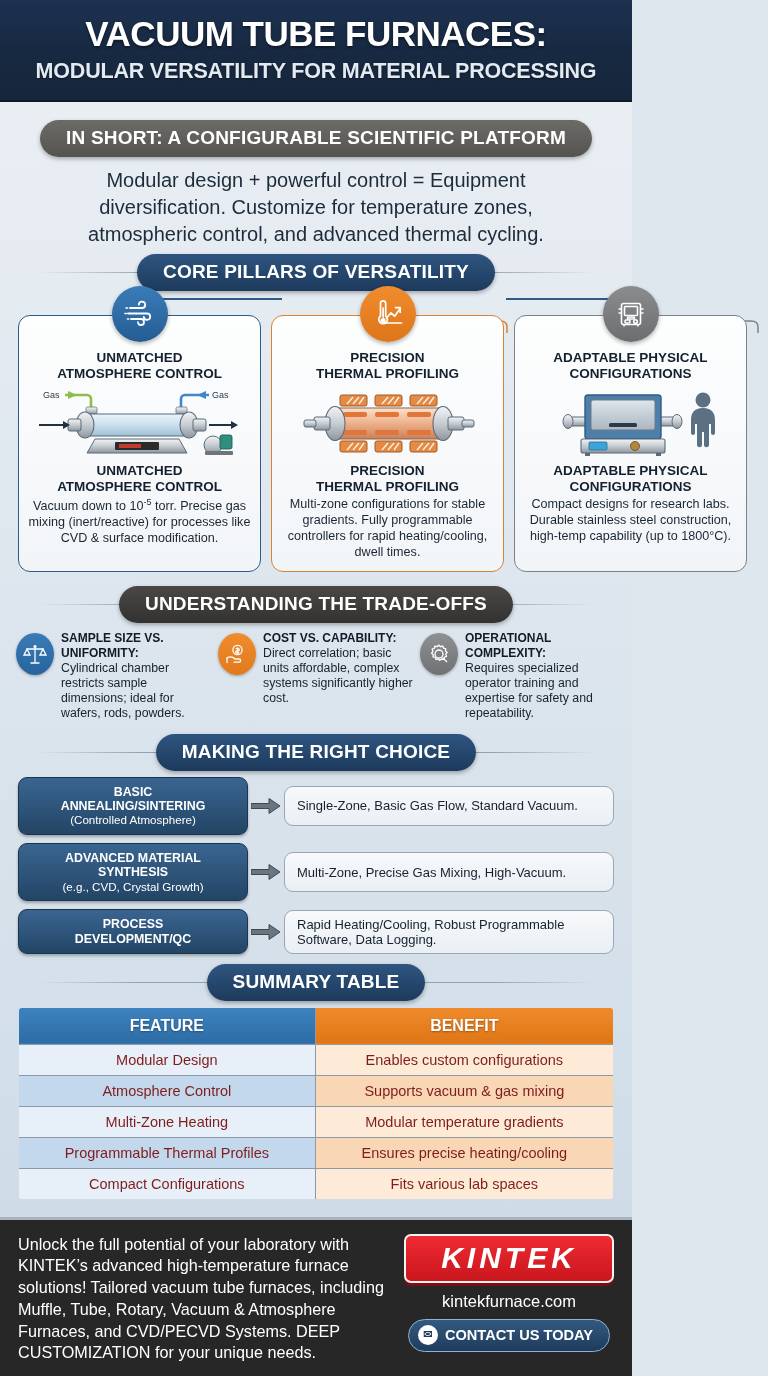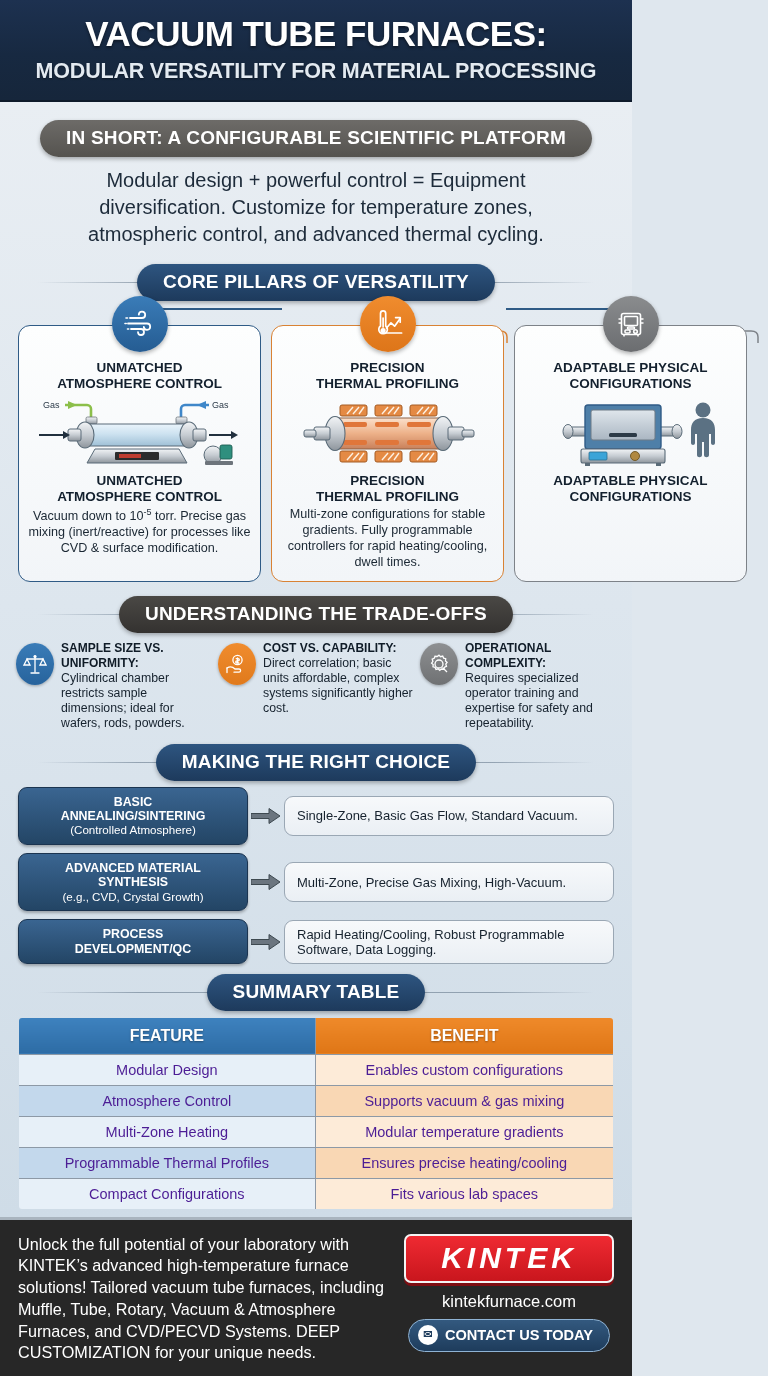--- a/index.html
+++ b/index.html
@@ -200,21 +200,21 @@
   
   .tbl-wrap { padding: 0 8px; }
   table { width: 100%; border-collapse: collapse; border: 1.5px solid #8d99a6; border-radius: 4px; overflow: hidden; }
   th {
     font-size: 16px; font-weight: bold; color: #fff;
     padding: 9px 4px; text-align: center;
     text-shadow: 0 1px 2px rgba(0,0,0,.35);
   }
   th.feat { background: linear-gradient(180deg,#3e82bf 0%,#2d6ca5 100%); border-right: 1.5px solid #8d99a6; }
   th.ben  { background: linear-gradient(180deg,#ef8a2a 0%,#df7616 100%); }
-  td { padding: 7px 4px; text-align: center; font-size: 14.5px; color: #4c1d95; border-top: 1px solid #8d99a6; }
+  td { padding: 7px 4px; text-align: center; font-size: 14.5px; color: #7f1d1d; border-top: 1px solid #8d99a6; }
   td.f { border-right: 1.5px solid #8d99a6; }
   tr:nth-child(odd)  td.f { background: #e7f0f8; }
   tr:nth-child(even) td.f { background: #c3d8ec; }
   tr:nth-child(odd)  td.b { background: #fdebd8; }
   tr:nth-child(even) td.b { background: #f9d7b4; }
 
   
   .footer {
     background: #272727;
     border-top: 3px solid #a9b4be;
@@ -260,21 +260,21 @@
     <h2>MODULAR VERSATILITY FOR MATERIAL PROCESSING</h2>
   </div>
 
   <div class="body-wrap">
 
     <div class="banner-row">
       <div class="banner gray">IN SHORT: A CONFIGURABLE SCIENTIFIC PLATFORM</div>
     </div>
     <div class="intro">Modular design + powerful control = Equipment diversification. Customize for temperature zones, atmospheric control, and advanced thermal cycling.</div>
 
-    <div class="banner-row" style="margin-top:14px;text-align:center;">
+    <div class="banner-row" style="margin-top:4px;text-align:center;">
       <div class="banner navy">CORE PILLARS OF VERSATILITY</div>
     </div>
 
     <div class="connector">
       <svg width="768" height="38" viewBox="0 0 768 38">
         <path d="M384 0 L384 18" stroke="#2f5b86" stroke-width="2" fill="none"></path>
         <path d="M272 2 L140 2 Q133 2 133 9 L133 20" stroke="#2f5b86" stroke-width="2" fill="none"></path>
         <path d="M496 2 L628 2 Q635 2 635 9 L635 20" stroke="#2f5b86" stroke-width="2" fill="none"></path>
         <path d="M22 36 L22 30 Q22 24 29 24 L108 24" stroke="#2f5b86" stroke-width="1.5" fill="none"></path>
         <path d="M246 36 L246 30 Q246 24 239 24 L160 24" stroke="#2f5b86" stroke-width="1.5" fill="none"></path>
@@ -501,20 +501,21 @@
             <g fill="#5b7183">
               <circle cx="180" cy="13" r="7.5"></circle>
               <path d="M180 21 c-9 0 -12 5 -12 12 v13 c0 2.5 4 2.5 4 0 v-9 h2 v21 c0 3 5 3 5 0 v-13 h2 v13 c0 3 5 3 5 0 v-21 h2 v9 c0 2.5 4 2.5 4 0 v-13 c0 -7 -3 -12 -12 -12 z"></path>
             </g>
           </svg>
         </div>
         <div class="pillar-sub">
           <span>ADAPTABLE PHYSICAL</span><br>
           <span>CONFIGURATIONS</span>
         </div>
+        <div class="pillar-body">Compact designs for research labs. Durable stainless steel construction, high-temp capability (up to 1800°C).</div>
       </div>
     </div>
 
     <div class="banner-row" style="margin-top:14px;">
       <div class="banner dark">UNDERSTANDING THE TRADE-OFFS</div>
     </div>
 
     <div class="tradeoffs">
       <div class="tradeoff">
         <div class="to-icon blue">

